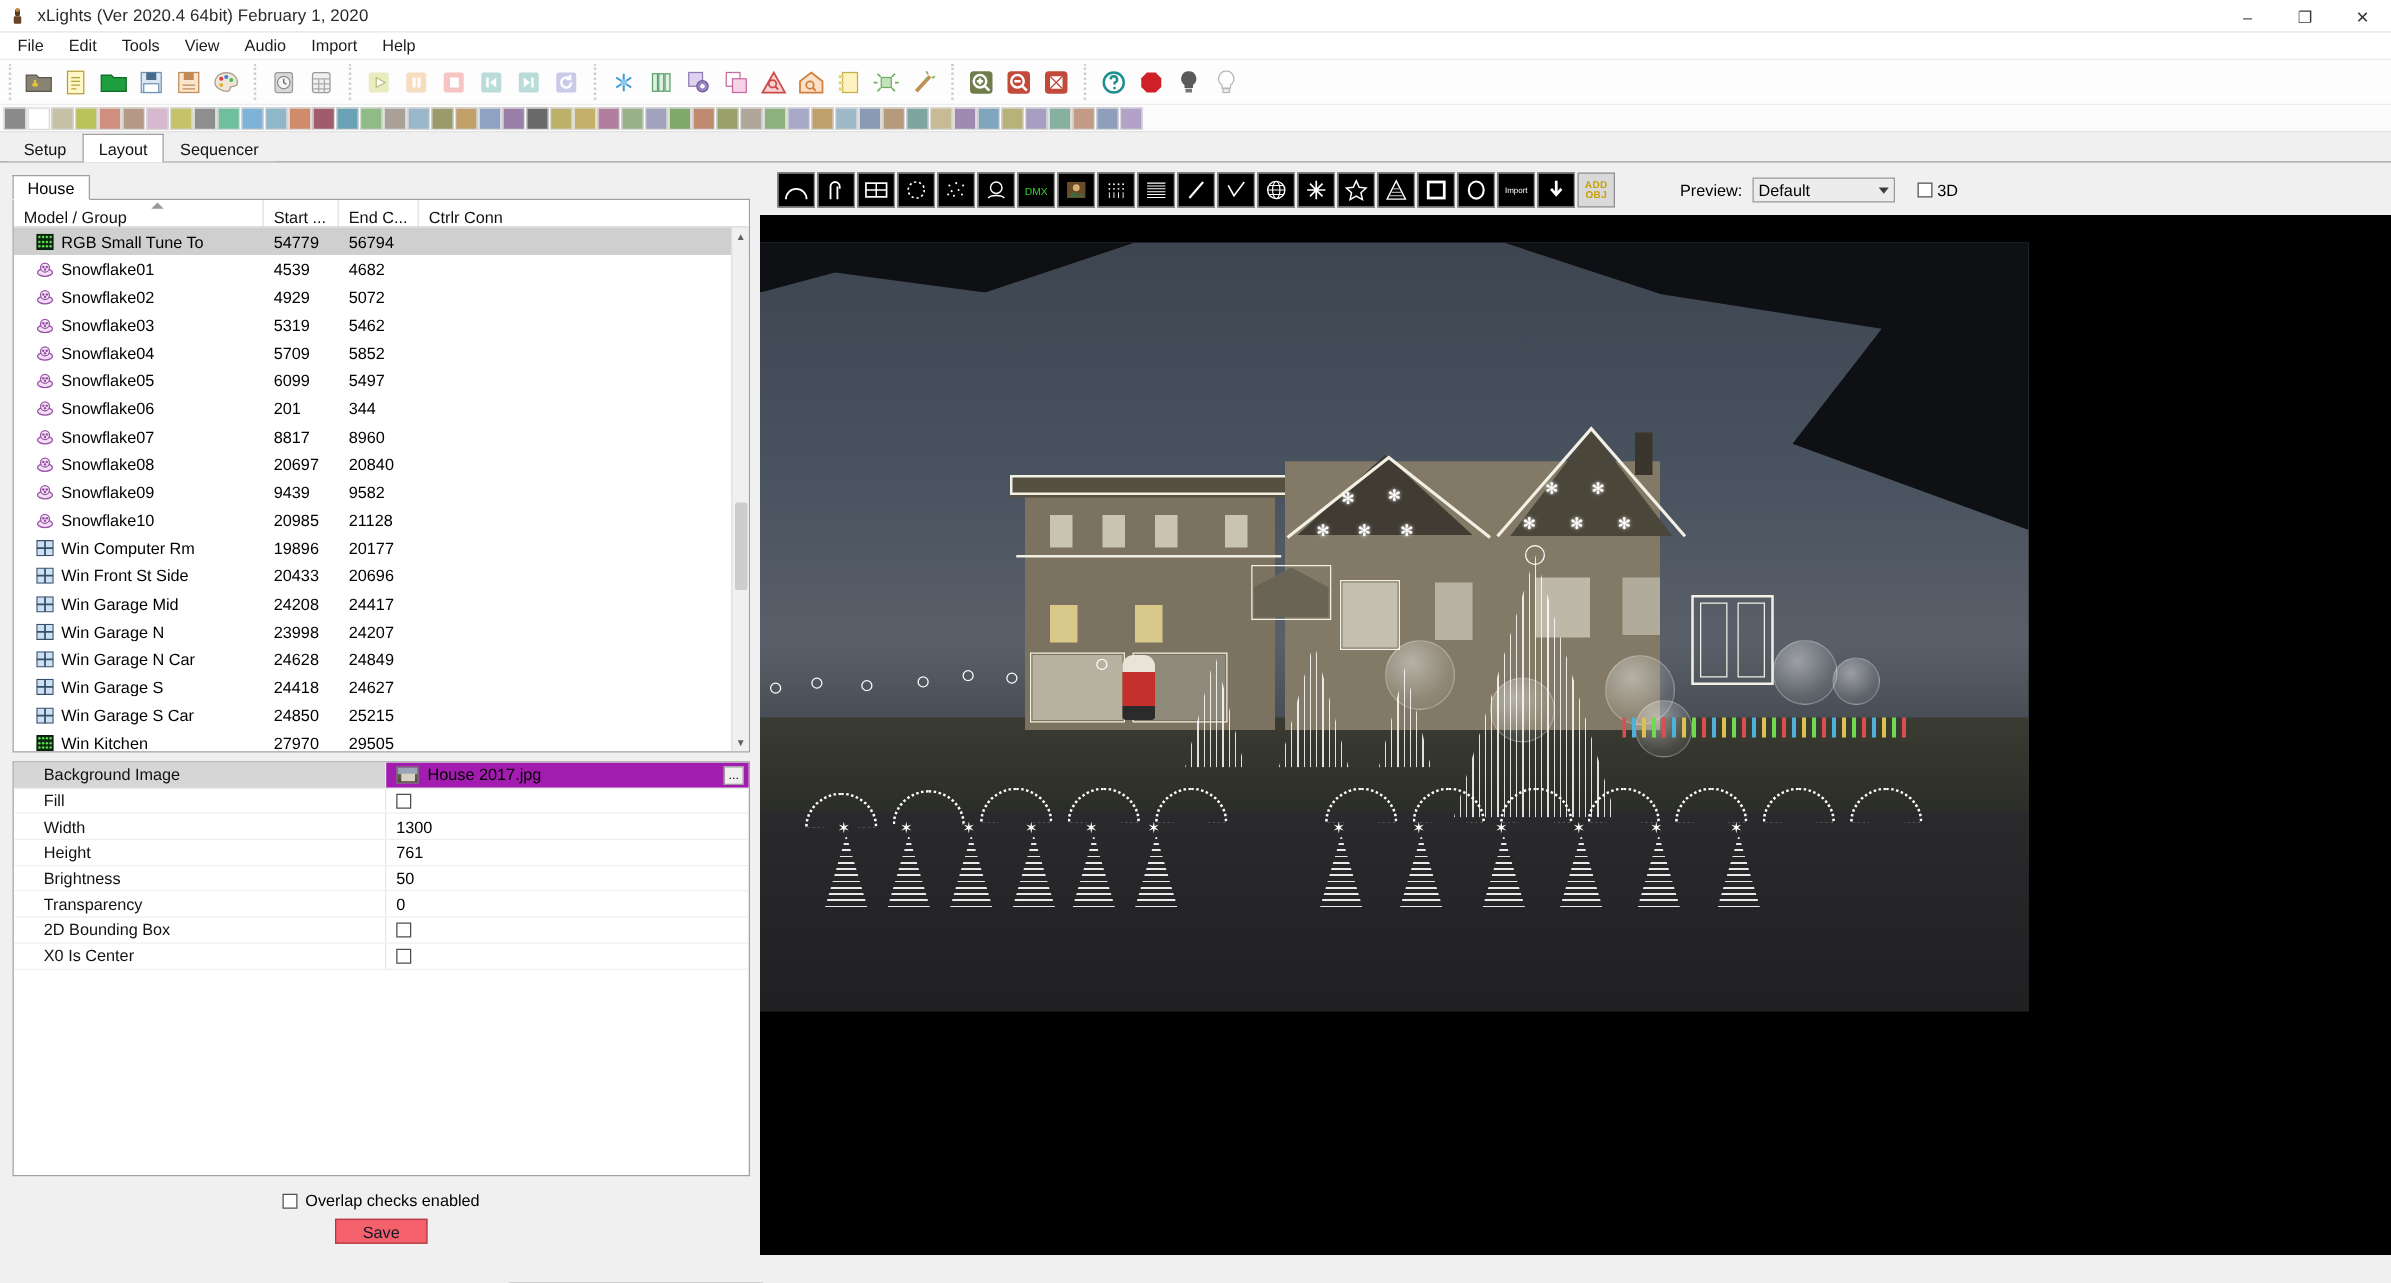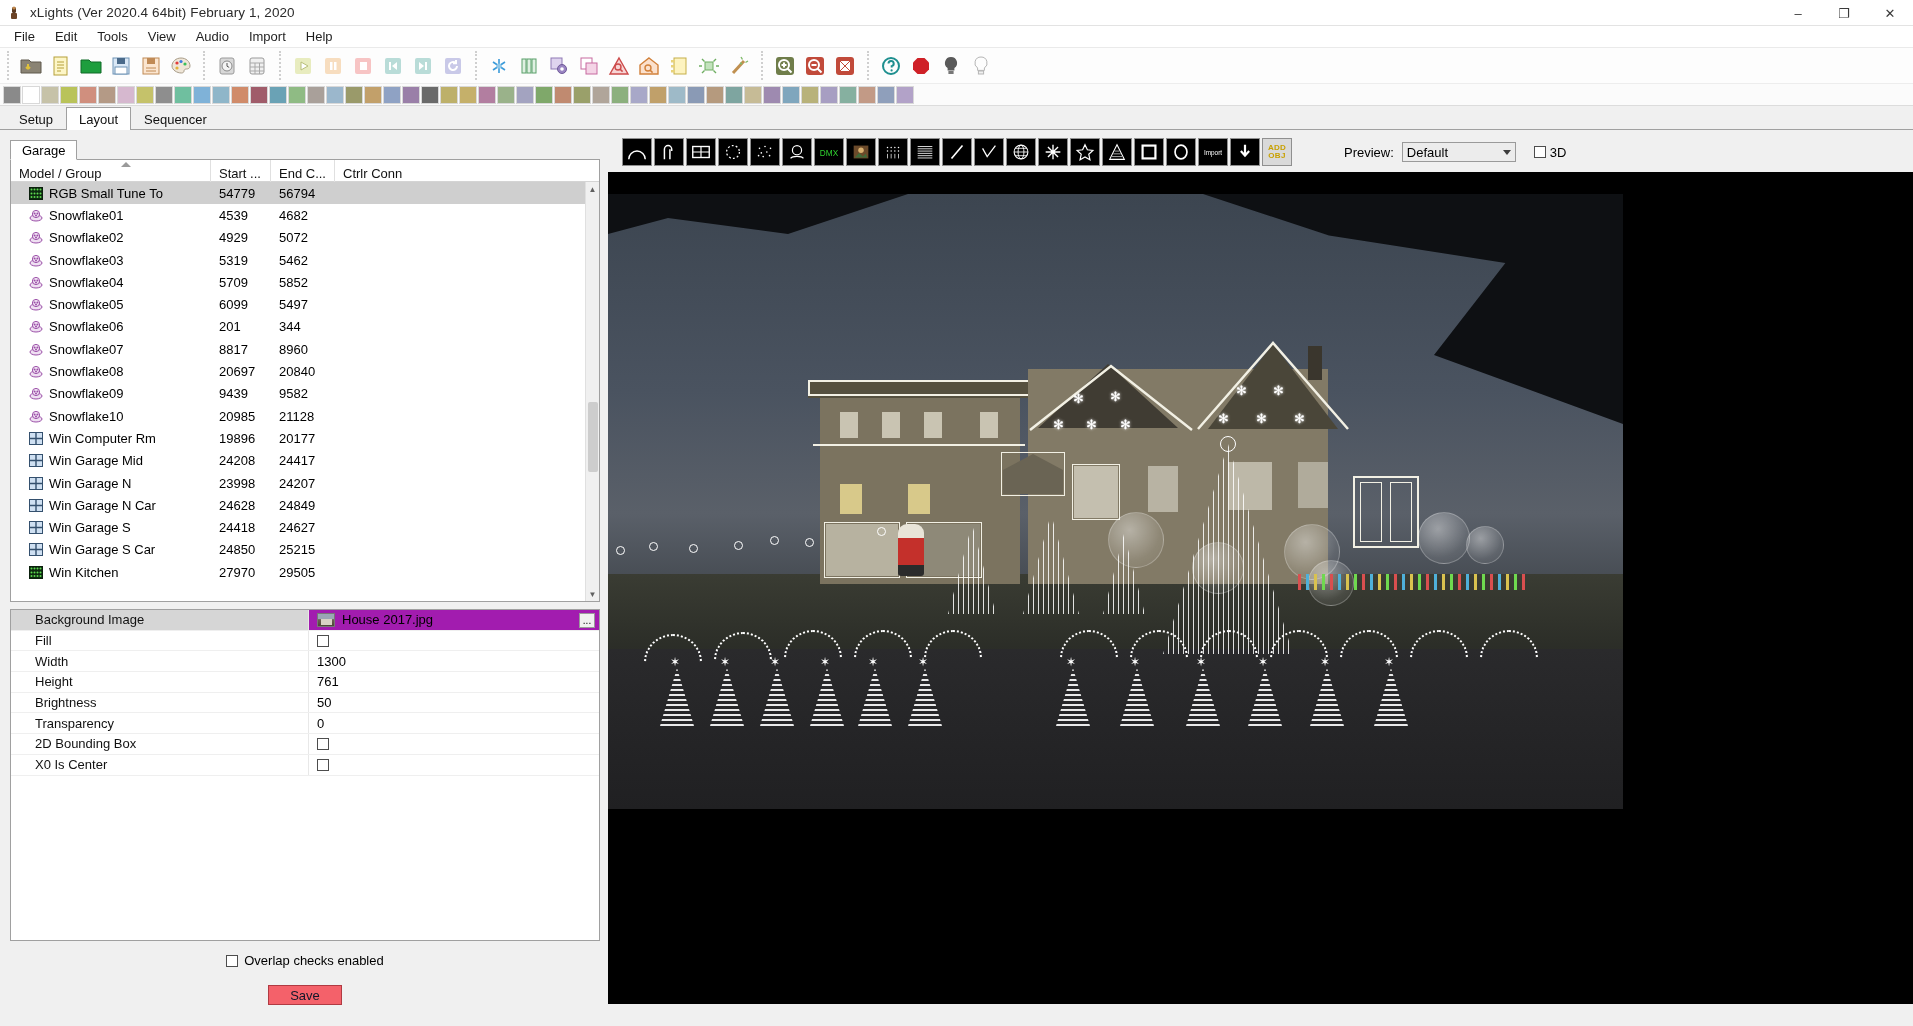--- a/index.html
+++ b/index.html
@@ -147,21 +147,21 @@
     content:''; position:absolute; left:3px; top:5px; width:11px; height:6px;
     background:#d8d2c4;
   }
   .ellipsis-btn {
     position: absolute; right: 4px; top: 3px; width: 16px; height: 15px;
     border: 1px solid #9a9a9a; background: #f0f0f0; font-size: 10px;
     display: flex; align-items: center; justify-content: center; line-height: 1;
   }
 
   
-  .bottom-ctls { padding: 12px 0 0 0; display: flex; flex-direction: column; align-items: center; gap: 17px; }
+  .bottom-ctls { padding: 12px 0 0 0; display: flex; flex-direction: column; align-items: center; gap: 7px; }
   .overlap-row { display: flex; align-items: center; gap: 6px; font-size: 13px; }
   .save-btn {
     width: 74px; height: 20px; background: #f4616a; border: 1px solid #b03a42;
     display: flex; align-items: center; justify-content: center;
     font-size: 13px; color: #0f172a;
   }
 
   
   .preview-header {
     height: 40px; display: flex; align-items: center; padding-left: 14px; gap: 0;
@@ -554,21 +554,21 @@
     <div class="tab">Setup</div>
     <div class="tab active">Layout</div>
     <div class="tab">Sequencer</div>
   </div>
 
   <div class="main">
 
     <div class="left-pane">
 
       <div class="models-tabstrip">
-        <div class="models-tab">Garage</div>
+        <div class="models-tab">House</div>
       </div>
 
       <div class="models-box">
         <div class="grid-header">
           <div class="gh-cell c-name">
             <span>Model / Group</span>
             <span class="sort-caret"></span>
           </div>
           <div class="gh-cell c-start">Start ...</div>
           <div class="gh-cell c-end">End C...</div>
@@ -753,20 +753,32 @@
             <div class="grow">
               <div class="gc c-name">
                 <svg class="micon" viewBox="0 0 14 13">
                   <rect x="0.5" y="0.5" width="13" height="12" fill="#cfe0f2" stroke="#34506e"></rect>
                   <path d="M7 0.5v12M0.5 6.5h13" stroke="#34506e" stroke-width="1.4"></path>
                 </svg>
                 <span>Win Computer Rm</span>
               </div>
               <div class="gc c-start">19896</div>
               <div class="gc c-end">20177</div>
+              <div class="gc c-conn"></div>
+            </div>
+            <div class="grow">
+              <div class="gc c-name">
+                <svg class="micon" viewBox="0 0 14 13">
+                  <rect x="0.5" y="0.5" width="13" height="12" fill="#cfe0f2" stroke="#34506e"></rect>
+                  <path d="M7 0.5v12M0.5 6.5h13" stroke="#34506e" stroke-width="1.4"></path>
+                </svg>
+                <span>Win Front St Side</span>
+              </div>
+              <div class="gc c-start">20433</div>
+              <div class="gc c-end">20696</div>
               <div class="gc c-conn"></div>
             </div>
             <div class="grow">
               <div class="gc c-name">
                 <svg class="micon" viewBox="0 0 14 13">
                   <rect x="0.5" y="0.5" width="13" height="12" fill="#cfe0f2" stroke="#34506e"></rect>
                   <path d="M7 0.5v12M0.5 6.5h13" stroke="#34506e" stroke-width="1.4"></path>
                 </svg>
                 <span>Win Garage Mid</span>
               </div>

